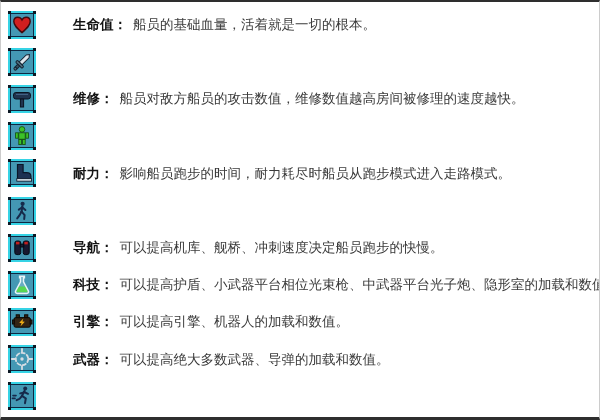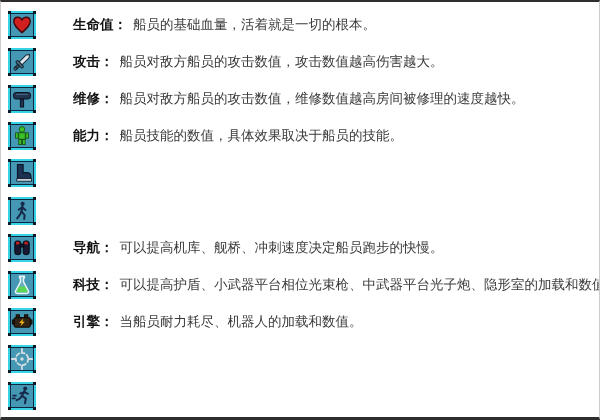--- a/index.html
+++ b/index.html
@@ -51,21 +51,20 @@
             <rect x="0" y="25" width="3" height="3" fill="#0b1824"></rect>
             <rect x="25" y="25" width="3" height="3" fill="#0b1824"></rect>
             <g transform="rotate(45 14 14)" stroke="#152433" stroke-width="1">
               <polygon points="14,3.5 16,6 16,16 12,16 12,6" fill="#dde6ec"></polygon>
               <rect x="9.5" y="16" width="9" height="2.6" rx="1" fill="#53707f"></rect>
               <rect x="12.6" y="18.6" width="2.8" height="4" fill="#35505f"></rect>
               <circle cx="14" cy="23.4" r="1.4" fill="#53707f"></circle>
             </g>
           </svg>
         </span>
-        <span class="text"><span class="label">攻击：</span><span class="desc">船员对敌方船员的攻击数值，攻击数值越高伤害越大。</span></span>
       </div>
       <div class="row">
         <span>
           <svg class="tile" viewBox="0 0 28 28" xmlns="http://www.w3.org/2000/svg">
             <rect x="0" y="0" width="28" height="28" fill="#36d3e5"></rect>
             <rect x="2" y="2" width="24" height="24" fill="#0d2742"></rect>
             <rect x="3" y="3" width="22" height="22" fill="#4498b4"></rect>
             <rect x="0" y="0" width="3" height="3" fill="#0b1824"></rect>
             <rect x="25" y="0" width="3" height="3" fill="#0b1824"></rect>
             <rect x="0" y="25" width="3" height="3" fill="#0b1824"></rect>
@@ -92,36 +91,36 @@
             <g fill="#3cc228" stroke="#114a0c" stroke-width="0.8">
               <circle cx="14" cy="7.4" r="2.8"></circle>
               <rect x="10.8" y="10.8" width="6.4" height="6.4"></rect>
               <rect x="7.6" y="10.8" width="2.6" height="5.4"></rect>
               <rect x="17.8" y="10.8" width="2.6" height="5.4"></rect>
               <rect x="10.8" y="17.4" width="2.6" height="5.2"></rect>
               <rect x="14.6" y="17.4" width="2.6" height="5.2"></rect>
             </g>
           </svg>
         </span>
-        <span class="text"><span class="label">能力：</span><span class="desc">船员技能的数值，具体效果取决于船员的技能。</span></span>
       </div>
       <div class="row">
         <span>
           <svg class="tile" viewBox="0 0 28 28" xmlns="http://www.w3.org/2000/svg">
             <rect x="0" y="0" width="28" height="28" fill="#36d3e5"></rect>
             <rect x="2" y="2" width="24" height="24" fill="#0d2742"></rect>
             <rect x="3" y="3" width="22" height="22" fill="#4498b4"></rect>
             <rect x="0" y="0" width="3" height="3" fill="#0b1824"></rect>
             <rect x="25" y="0" width="3" height="3" fill="#0b1824"></rect>
             <rect x="0" y="25" width="3" height="3" fill="#0b1824"></rect>
             <rect x="25" y="25" width="3" height="3" fill="#0b1824"></rect>
             <path d="M9.5 5.5 h5.6 v8.2 h3.4 c2.6 0 4.4 1.6 4.4 3.8 v2.6 H9.5 Z" fill="#1d3152" stroke="#0a1628" stroke-width="1.2"></path>
             <rect x="8.8" y="19.6" width="14.8" height="2.6" fill="#c7d2da" stroke="#0a1628" stroke-width="0.8"></rect>
           </svg>
         </span>
+        <span class="text"><span class="label">耐力：</span><span class="desc">影响船员跑步的时间，耐力耗尽时船员从跑步模式进入走路模式。</span></span>
       </div>
       <div class="row">
         <span>
           <svg class="tile" viewBox="0 0 28 28" xmlns="http://www.w3.org/2000/svg">
             <rect x="0" y="0" width="28" height="28" fill="#36d3e5"></rect>
             <rect x="2" y="2" width="24" height="24" fill="#0d2742"></rect>
             <rect x="3" y="3" width="22" height="22" fill="#4498b4"></rect>
             <rect x="0" y="0" width="3" height="3" fill="#0b1824"></rect>
             <rect x="25" y="0" width="3" height="3" fill="#0b1824"></rect>
             <rect x="0" y="25" width="3" height="3" fill="#0b1824"></rect>
@@ -187,21 +186,21 @@
             <g stroke="#0c0804" stroke-width="1">
               <rect x="6" y="9.6" width="16.4" height="9.6" rx="1.6" fill="#332314"></rect>
               <rect x="8.2" y="6.8" width="3.2" height="2.8" fill="#332314"></rect>
               <rect x="16.6" y="6.8" width="3.2" height="2.8" fill="#332314"></rect>
               <rect x="4.4" y="12" width="1.8" height="4" fill="#332314"></rect>
               <rect x="22.2" y="12" width="1.8" height="4" fill="#332314"></rect>
             </g>
             <polygon points="15.4,10.4 11.2,14.8 13.6,15.2 12.4,18.6 16.8,13.8 14.4,13.4" fill="#efae16"></polygon>
           </svg>
         </span>
-        <span class="text"><span class="label">引擎：</span><span class="desc">当船员耐力耗尽、机器人的加载和数值。</span></span>
+        <span class="text"><span class="label">引擎：</span><span class="desc">可以提高引擎、机器人的加载和数值。</span></span>
       </div>
       <div class="row">
         <span>
           <svg class="tile" viewBox="0 0 28 28" xmlns="http://www.w3.org/2000/svg">
             <rect x="0" y="0" width="28" height="28" fill="#36d3e5"></rect>
             <rect x="2" y="2" width="24" height="24" fill="#0d2742"></rect>
             <rect x="3" y="3" width="22" height="22" fill="#4498b4"></rect>
             <rect x="0" y="0" width="3" height="3" fill="#0b1824"></rect>
             <rect x="25" y="0" width="3" height="3" fill="#0b1824"></rect>
             <rect x="0" y="25" width="3" height="3" fill="#0b1824"></rect>
@@ -209,20 +208,21 @@
             <g stroke="#d5dde3" stroke-width="1.8" fill="none" stroke-linecap="round">
               <circle cx="14" cy="14" r="6.2" stroke-dasharray="3.2 2.4"></circle>
               <path d="M14 3.8 V7.2"></path>
               <path d="M14 20.8 V24.2"></path>
               <path d="M3.8 14 H7.2"></path>
               <path d="M20.8 14 H24.2"></path>
             </g>
             <circle cx="14" cy="14" r="1.7" fill="#d5dde3"></circle>
           </svg>
         </span>
+        <span class="text"><span class="label">武器：</span><span class="desc">可以提高绝大多数武器、导弹的加载和数值。</span></span>
       </div>
       <div class="row">
         <span>
           <svg class="tile" viewBox="0 0 28 28" xmlns="http://www.w3.org/2000/svg">
             <rect x="0" y="0" width="28" height="28" fill="#36d3e5"></rect>
             <rect x="2" y="2" width="24" height="24" fill="#0d2742"></rect>
             <rect x="3" y="3" width="22" height="22" fill="#4498b4"></rect>
             <rect x="0" y="0" width="3" height="3" fill="#0b1824"></rect>
             <rect x="25" y="0" width="3" height="3" fill="#0b1824"></rect>
             <rect x="0" y="25" width="3" height="3" fill="#0b1824"></rect>

